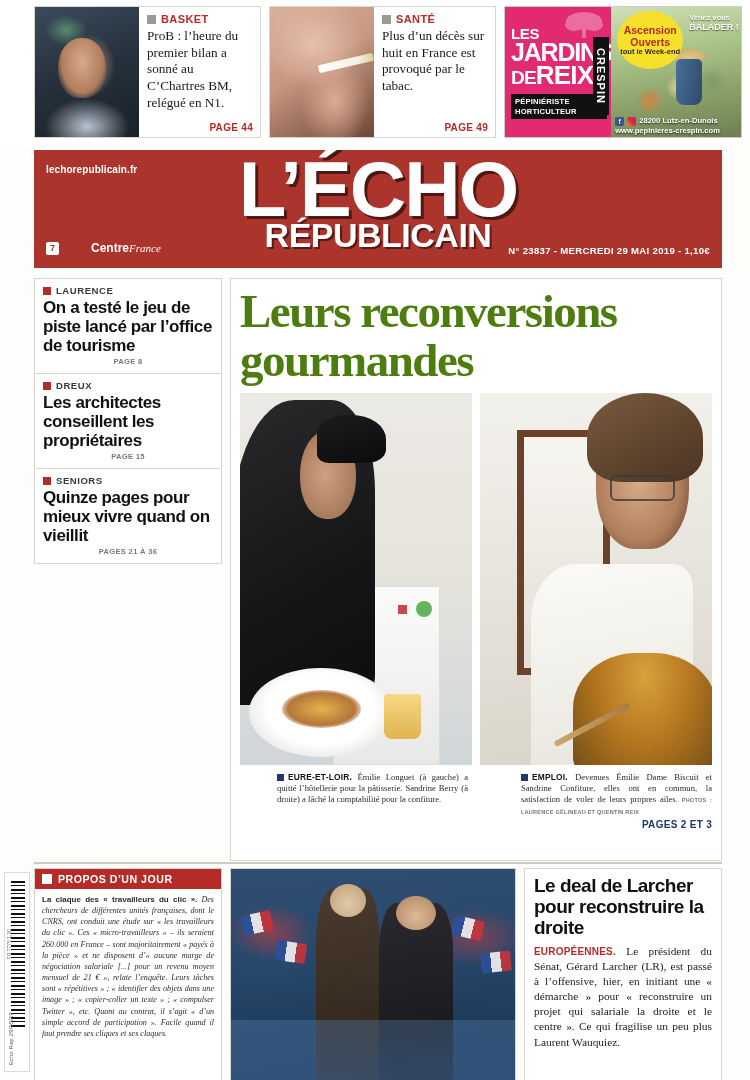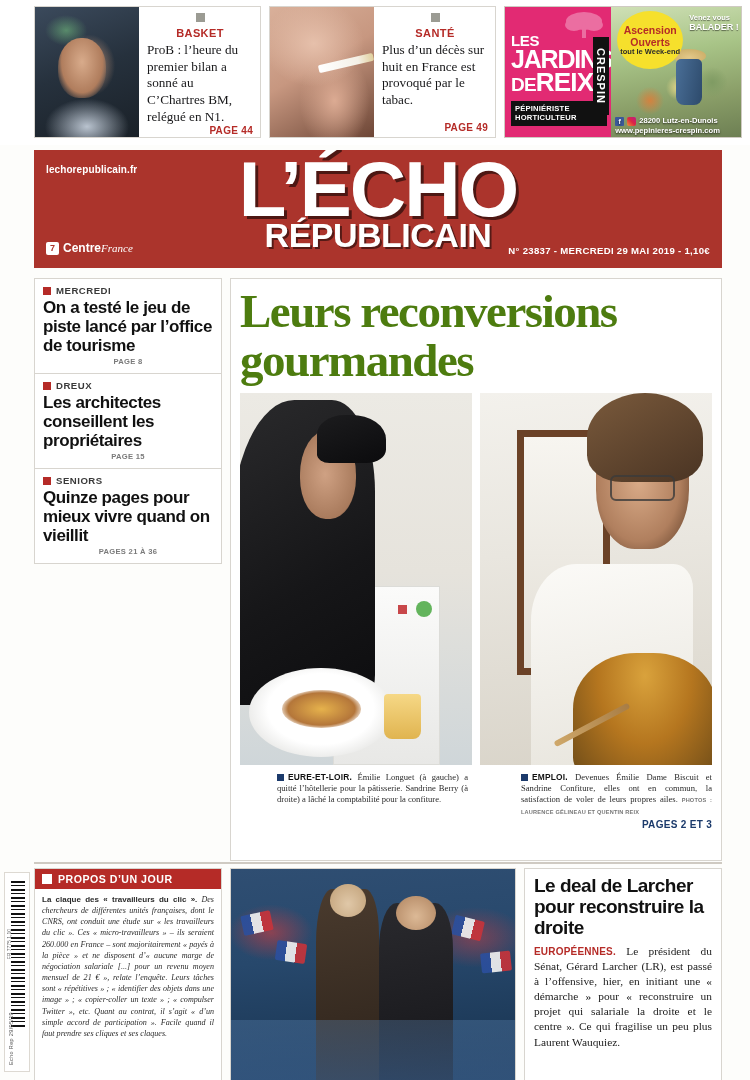--- a/index.html
+++ b/index.html
@@ -16,21 +16,21 @@
     position: absolute; left: 0; top: 0; width: 750px; height: 145px;
     background: #ffffff; padding: 6px 8px 4px 34px;
     display: flex; gap: 8px; align-items: flex-start;
   }
   .teaser {
     display: flex; background: #fff; border: 1px solid #d8d5cf;
     width: 230px; height: 132px; overflow: hidden;
   }
   .teaser-photo { width: 104px; height: 100%; flex: none; position: relative; overflow: hidden; }
   .teaser-text { flex: 1; padding: 6px 7px 4px 8px; display: flex; flex-direction: column; }
-  .kicker { display: flex; align-items: center; gap: 5px; margin-bottom: 3px; flex-direction: column; }
+  .kicker { display: flex; align-items: center; gap: 5px; margin-bottom: 3px; }
   .kicker .sq { width: 9px; height: 9px; background: #9b9b93; flex: none; }
   .kicker .lbl {
     font-size: 11px; font-weight: bold; color: #b52b27; letter-spacing: .4px;
   }
   .teaser-head {
     font-family: "Liberation Serif", serif; font-size: 13.2px; line-height: 1.26;
     color: #18181a;
   }
   .page-ref {
     margin-top: auto; text-align: right; font-size: 10px; font-weight: bold;
@@ -56,21 +56,21 @@
       transform: rotate(-13deg); border-radius: 2px; }
 
   
   .ad {
     width: 238px; height: 132px; flex: none; position: relative;
     border: 1px solid #cfcac2; overflow: hidden; background: #e0276f;
     display: flex;
   }
   .ad-left {
     width: 45%; background: #e22a73; position: relative; color: #fff;
-    padding: 4px 4px 4px 6px; display: flex; flex-direction: column; justify-content: center;
+    padding: 4px 4px 4px 6px; display: flex; flex-direction: column;
   }
   .ad-tree {
     position: absolute; right: 4px; top: 2px; width: 46px; height: 30px;
     opacity: .55;
   }
   .ad-l1 { font-size: 15px; font-weight: bold; line-height: .96; letter-spacing: -.3px; margin-top: 16px; }
   .ad-l2 { font-size: 25px; font-weight: bold; line-height: .9; letter-spacing: -1.2px; }
   .ad-l3 { font-size: 19px; font-weight: bold; line-height: .92; letter-spacing: -.8px; }
   .ad-l3 b { font-size: 26px; }
   .ad-badge {
@@ -123,21 +123,21 @@
     position: absolute; left: 34px; top: 150px; width: 688px; height: 118px;
     background: #ab342c; overflow: hidden;
   }
   .site-url {
     position: absolute; left: 12px; top: 14px; color: #fff; font-size: 10px;
     font-weight: bold; letter-spacing: .1px;
   }
   .cf-logo { position: absolute; left: 12px; bottom: 13px; display: flex; align-items: center; gap: 4px; color: #fff; }
   .cf-mark { width: 13px; height: 13px; background: #fff; color: #ab342c; border-radius: 2px;
       font-size: 9px; font-weight: bold; text-align: center; line-height: 13px; }
-  .cf-txt { font-size: 12px; font-weight: bold; }
+  .cf-txt { font-size: 12px; font-weight: bold; margin-left: 28px; }
   .cf-txt i { font-weight: normal; font-style: italic; font-family: "Liberation Serif", serif; font-size: 11px; }
   .title-wrap { position: absolute; left: 0; right: 0; top: 4px; text-align: center; }
   .title-main {
     font-size: 78px; font-weight: bold; color: #fff; line-height: .92;
     letter-spacing: -2px; text-shadow: 3px 3px 0 rgba(0,0,0,.55);
     font-family: "Liberation Sans", sans-serif;
   }
   .title-sub {
     font-size: 34px; font-weight: bold; color: #fff; line-height: .9; margin-top: -6px;
     letter-spacing: -.5px; text-shadow: 2px 2px 0 rgba(0,0,0,.5);
@@ -401,21 +401,21 @@
     <div class="issue-line">N° 23837 - MERCREDI 29 MAI 2019 - 1,10€</div>
   </div>
 
   <div class="body-area">
 
     <div class="col-left">
 
       <div class="lbox">
         <div class="lk">
           <span class="sq"></span>
-          <span class="lbl">MERCREDI</span>
+          <span class="lbl">LAURENCE</span>
         </div>
         <div class="lh">On a testé le jeu de piste lancé par l’office de tourisme</div>
         <div class="lpage">PAGE 8</div>
       </div>
 
       <div class="lbox">
         <div class="lk">
           <span class="sq"></span>
           <span class="lbl">DREUX</span>
         </div>

